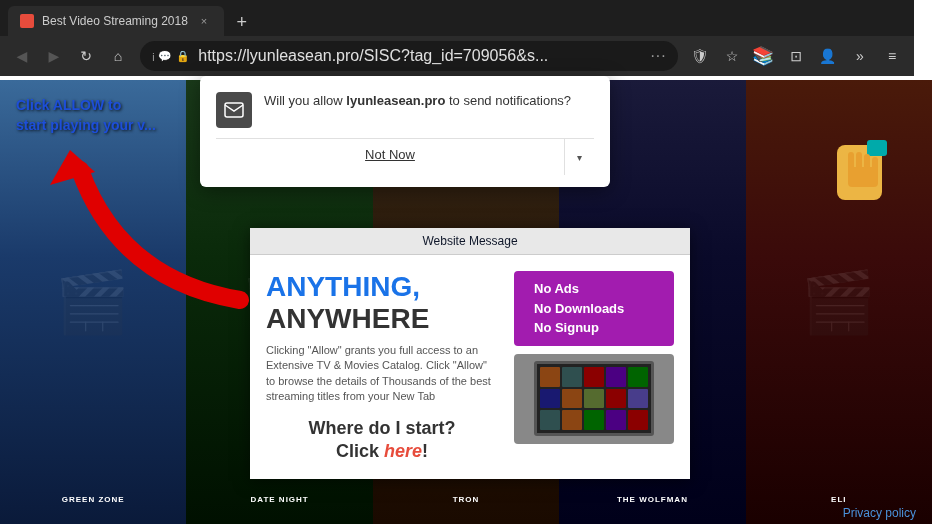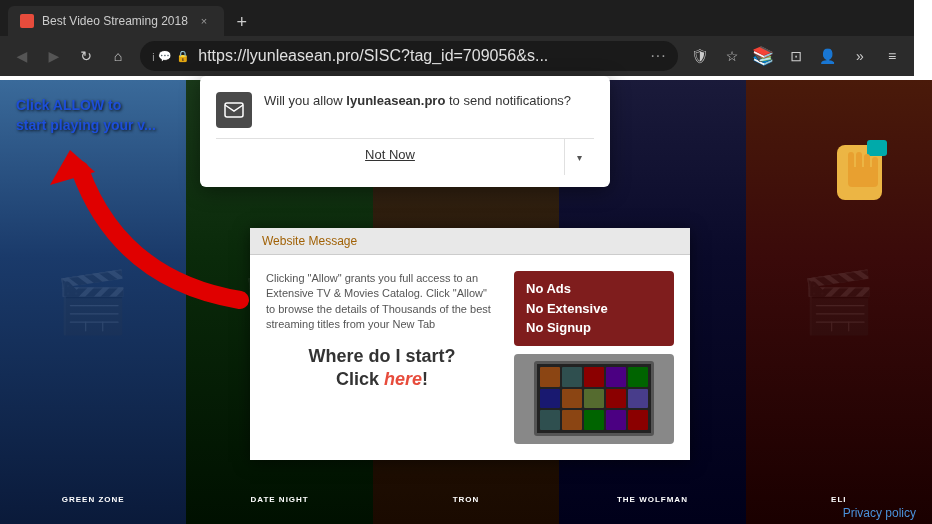--- a/index.html
+++ b/index.html
@@ -198,22 +198,22 @@
       left: 250px;
       width: 440px;
       background: white;
       z-index: 150;
       box-shadow: 0 2px 15px rgba(0,0,0,0.5);
     }
     .wm-header {
       background: #e8e8e8;
       padding: 6px 12px;
       font-size: 12px;
-      color: #a16207;
-      text-align: left;
+      color: #0f172a;
+      text-align: center;
       border-bottom: 1px solid #ccc;
     }
     .wm-body {
       display: flex;
       padding: 16px;
       gap: 16px;
     }
     .wm-left {
       flex: 1;
     }
@@ -257,23 +257,23 @@
       font-style: italic;
     }
     .wm-right {
       width: 160px;
       flex-shrink: 0;
       display: flex;
       flex-direction: column;
       gap: 8px;
     }
     .wm-badge {
-      background: #7f1d1d;
+      background: #a21caf;
       color: white;
-      padding: 8px 12px;
+      padding: 8px 20px;
       border-radius: 4px;
       font-size: 13px;
       font-weight: bold;
       line-height: 1.5;
     }
     .wm-laptop {
       background: #888;
       border-radius: 4px;
       height: 90px;
       display: flex; align-items: center; justify-content: center;
@@ -503,30 +503,33 @@
   <div class="notif-actions">
     <div class="notif-not-now">Not Now</div>
     <div class="notif-dropdown">▾</div>
   </div>
 </div>
 
 <div class="website-message">
   <div class="wm-header">Website Message</div>
   <div class="wm-body">
     <div class="wm-left">
+      <div class="wm-tagline-row">
+        <span class="wm-anything">ANYTHING,</span><span class="wm-anywhere"> ANYWHERE</span>
+      </div>
       <div class="wm-desc">Clicking "Allow" grants you full access to an Extensive TV &amp; Movies Catalog. Click "Allow" to browse the details of Thousands of the best streaming titles from your New Tab</div>
       <div class="wm-cta">
         <span>Where do I start?</span><br>
         <span>Click </span><span class="wm-cta-here">here</span><span>!</span>
       </div>
     </div>
     <div class="wm-right">
       <div class="wm-badge">
         <div>No Ads</div>
-        <div>No Extensive</div>
+        <div>No Downloads</div>
         <div>No Signup</div>
       </div>
       <div class="wm-laptop">
         <div class="laptop-screen">
           <div class="laptop-thumb lt1"></div>
           <div class="laptop-thumb lt2"></div>
           <div class="laptop-thumb lt3"></div>
           <div class="laptop-thumb lt4"></div>
           <div class="laptop-thumb lt5"></div>
           <div class="laptop-thumb lt6"></div>

